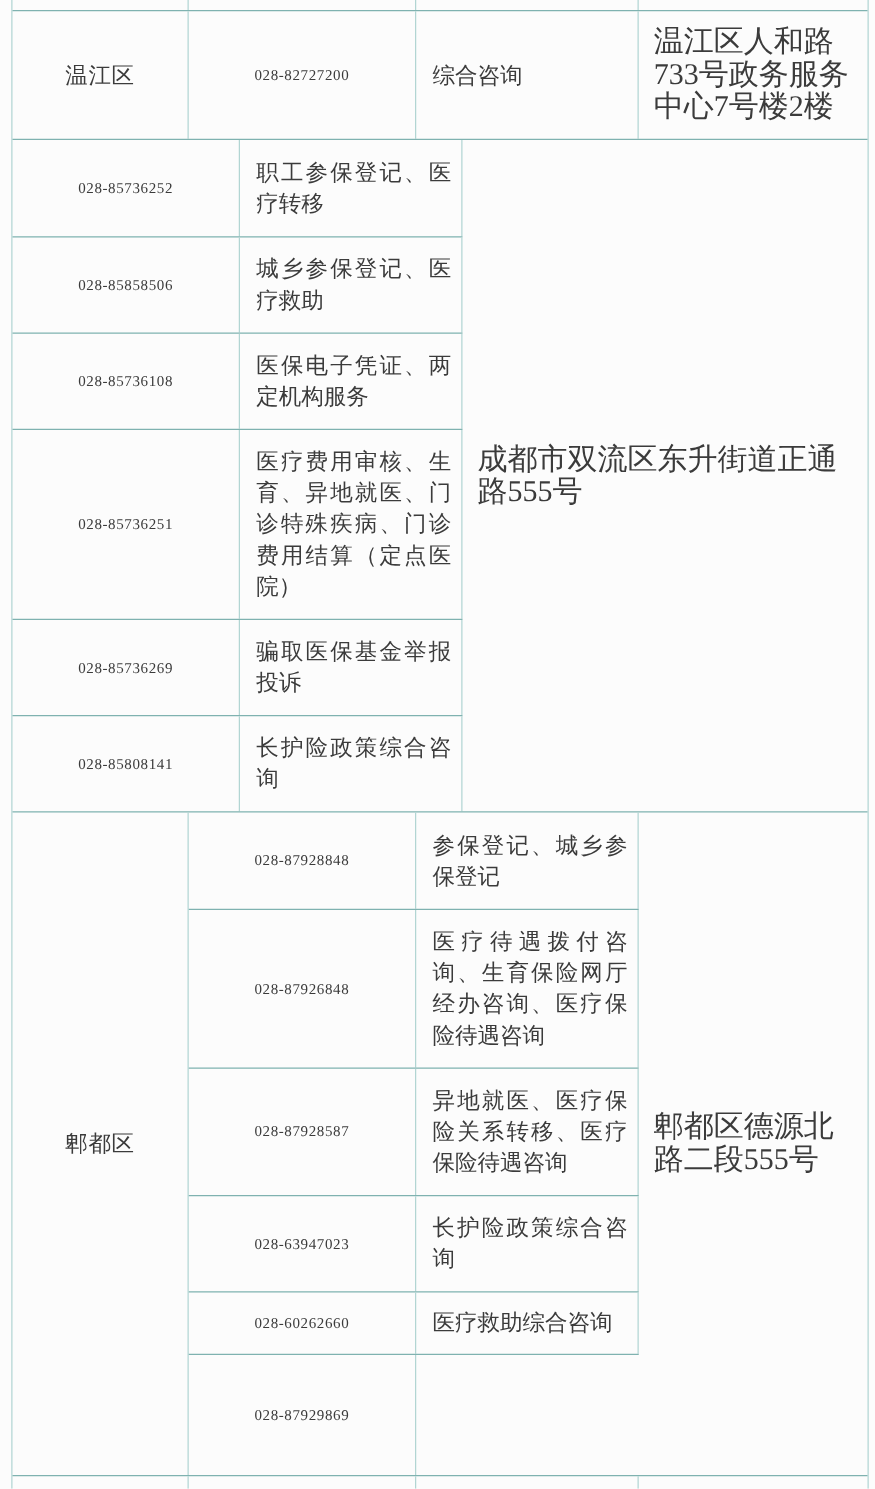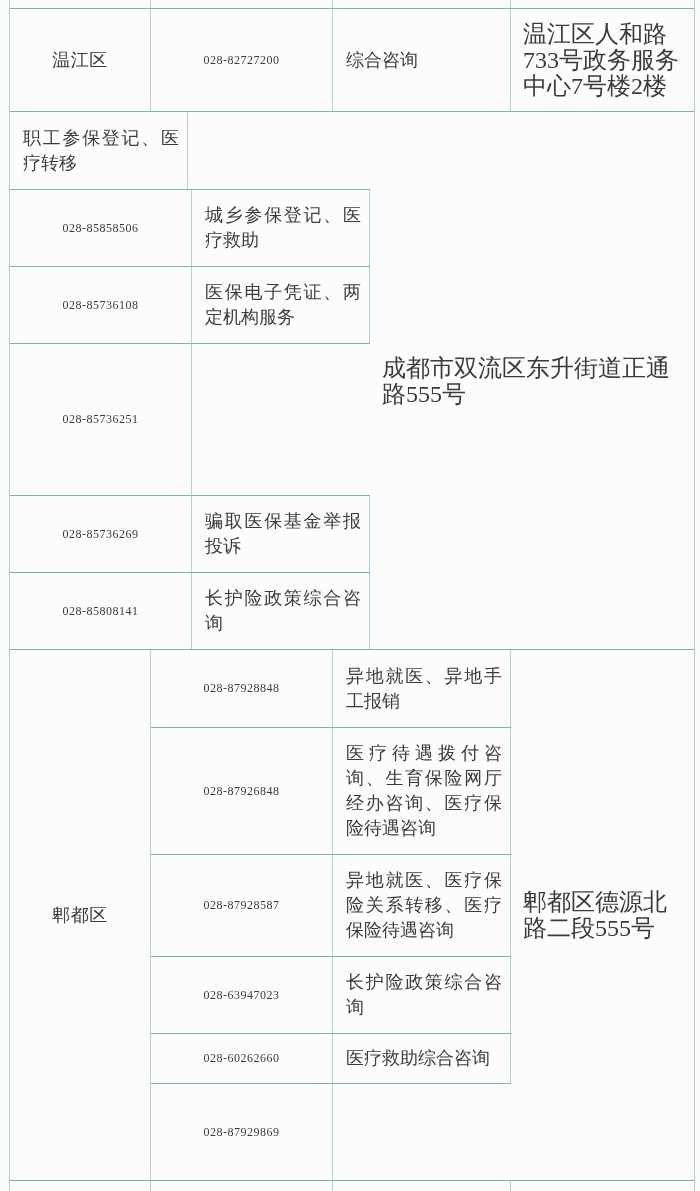--- a/index.html
+++ b/index.html
@@ -89,38 +89,42 @@
       </div>
     </div>
     <div class="cell address">
         <div>温江区人和路733号政务服务中心7号楼2楼</div>
       </div>
   </div>
 
   <div class="section">
     <div class="mid">
       <div class="row h77">
+        <div class="phone">028-85736252</div>
         <div class="service">
             <div>职工参保登记、医疗转移</div>
           </div>
       </div>
       <div class="row h77">
         <div class="phone">028-85858506</div>
         <div class="service">
             <div>城乡参保登记、医疗救助</div>
           </div>
       </div>
       <div class="row h77">
         <div class="phone">028-85736108</div>
         <div class="service">
             <div>医保电子凭证、两定机构服务</div>
           </div>
       </div>
       <div class="row h152">
         <div class="phone">028-85736251</div>
+        <div class="service">
+            <div>医疗费用审核、生育、异地就医、门诊特殊疾病、门诊费用结算（定点医院）</div>
+          </div>
       </div>
       <div class="row h77">
         <div class="phone">028-85736269</div>
         <div class="service">
             <div>骗取医保基金举报投诉</div>
           </div>
       </div>
       <div class="row h77">
         <div class="phone">028-85808141</div>
         <div class="service">
@@ -132,21 +136,21 @@
         <div>成都市双流区东升街道正通路555号</div>
       </div>
   </div>
 
   <div class="section">
     <div class="cell district">郫都区</div>
     <div class="mid">
       <div class="row h77">
         <div class="phone">028-87928848</div>
         <div class="service">
-            <div>异地就医、异地手工报销</div>
+            <div>参保登记、城乡参保登记</div>
           </div>
       </div>
       <div class="row h127">
         <div class="phone">028-87926848</div>
         <div class="service">
             <div>医疗待遇拨付咨询、生育保险网厅经办咨询、医疗保险待遇咨询</div>
           </div>
       </div>
       <div class="row h102">
         <div class="phone">028-87928587</div>

